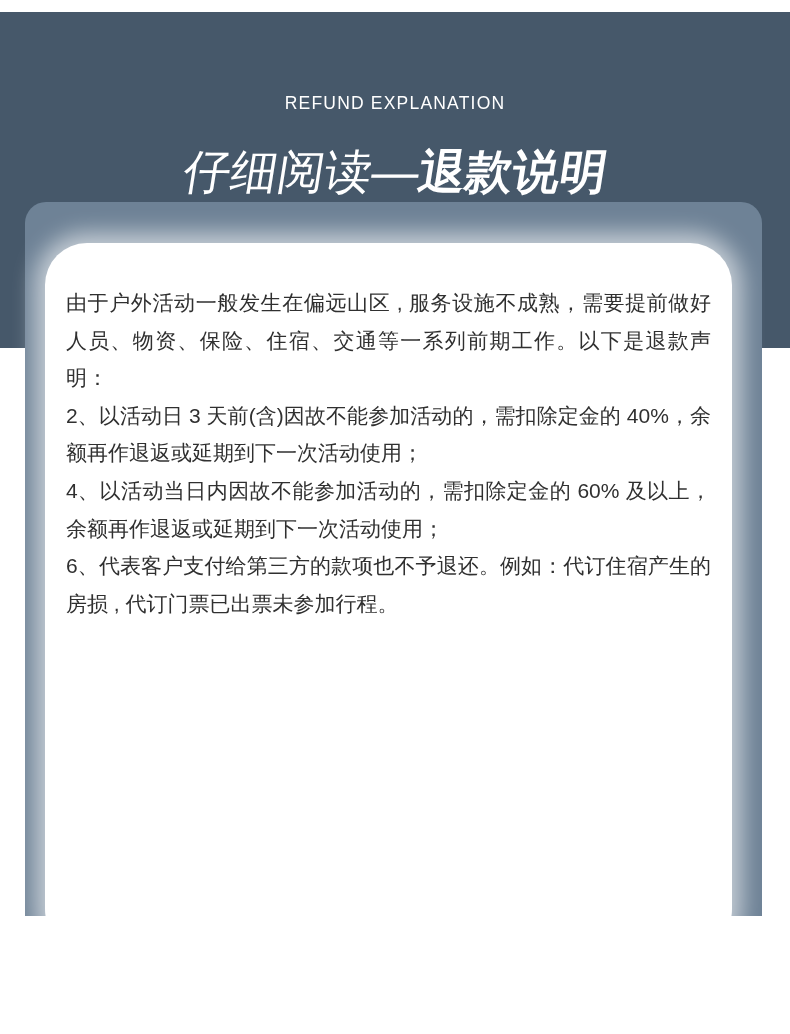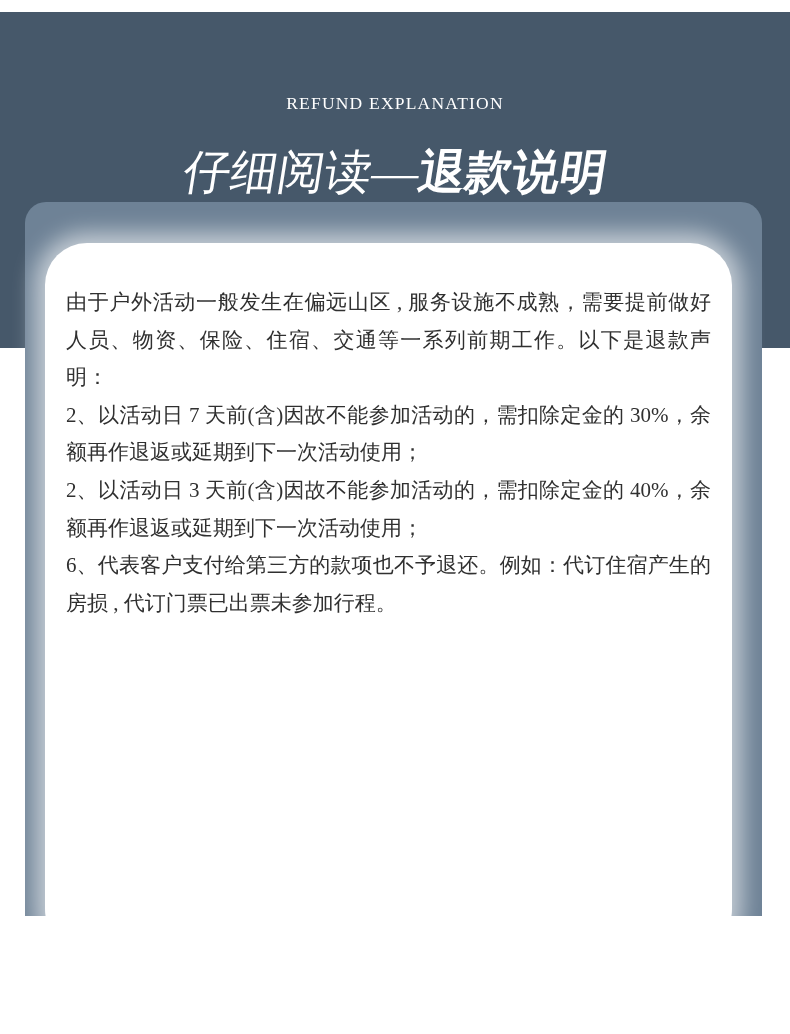--- a/index.html
+++ b/index.html
@@ -6,21 +6,21 @@
     margin: 0;
     padding: 0;
     background: #ffffff;
   }
   .page {
     position: relative;
     width: 790px;
     height: 916px;
     overflow: hidden;
     background: var(--page-bg, #ffffff);
-    font-family: Liberation Serif, serif;
+    font-family: Liberation Sans, sans-serif;
   }
   .hero {
     position: absolute;
     left: 0;
     top: 12px;
     width: 790px;
     height: 336px;
     background: var(--hero-bg, #46586A);
   }
   .hero-subtitle {
@@ -98,20 +98,20 @@
       <span class="title-skew">
         <span class="title-light">仔细阅读—</span><span class="title-bold">退款说明</span>
       </span>
     </div>
   </div>
 
   <div class="outer-card">
     <div class="inner-card">
       <div class="policy">
         <p>由于户外活动一般发生在偏远山区 , 服务设施不成熟，需要提前做好人员、物资、保险、住宿、交通等一系列前期工作。以下是退款声明：</p>
-        <p>2、以活动日 7 天前(含)因故不能参加活动的，需扣除定金的 30%，余额再作退返或延期到下一次活动使用；</p>
         <p>2、以活动日 3 天前(含)因故不能参加活动的，需扣除定金的 40%，余额再作退返或延期到下一次活动使用；</p>
+        <p>4、以活动当日内因故不能参加活动的，需扣除定金的 60% 及以上，余额再作退返或延期到下一次活动使用；</p>
         <p>6、代表客户支付给第三方的款项也不予退还。例如：代订住宿产生的房损 , 代订门票已出票未参加行程。</p>
       </div>
     </div>
   </div>
 
 </div>
 
 </body></html>

